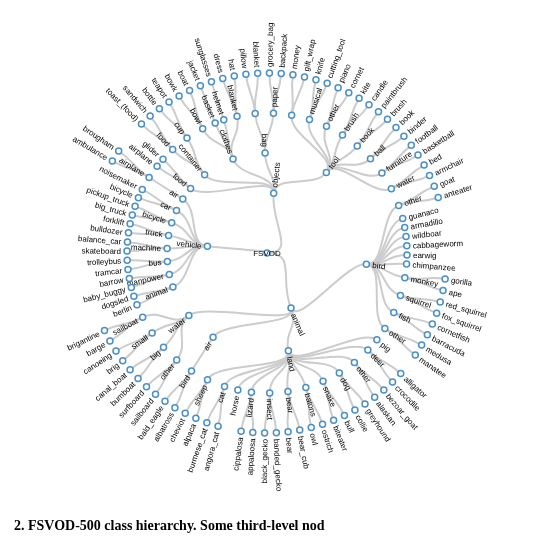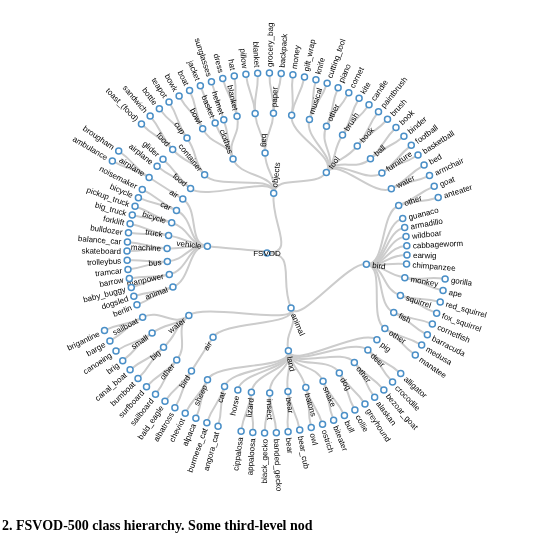--- a/index.html
+++ b/index.html
@@ -1,20 +1,20 @@
 <!DOCTYPE html>
 <html><head>
 <meta charset="utf-8">
 <style>
 html,body{margin:0;padding:0;width:534px;height:540px;font-family:Helvetica,Arial,sans-serif;background:#fff;overflow:hidden}
 svg{display:block}
 .link{fill:none;stroke:#ccc;stroke-width:2px}
 .node circle{fill:#fff;stroke:#4a8fc7;stroke-width:1.5px}
 .node text{font-size:8px;fill:#000}
-.caption{position:absolute;left:0;bottom:0;width:534px;height:22px;padding:0 2px;box-sizing:border-box;font-size:14px;font-family:"Times New Roman",serif;color:#000;background:#fff;overflow:hidden;white-space:nowrap}
+.caption{position:absolute;left:0;bottom:0;width:534px;height:22px;padding:0 14px;box-sizing:border-box;font-size:14px;font-family:"Times New Roman",serif;color:#000;background:#fff;overflow:hidden;white-space:nowrap}
 </style>
 </head>
 <body>
 
 <svg id="chart" width="534" height="518">
     <path d="M267,253 C297,253 279.01132025254435,280.49051083175465 291.02264050508865,307.98102166350924" class="link"></path>
     <path d="M291.02264050508865,307.98102166350924 C299.03018734011823,326.308028884679 346.5017089855545,261.91505851782244 366.37713623194315,264.14382314727806" class="link"></path>
     <path d="M366.37713623194315,264.14382314727806 C386.2525634783318,266.37258777673367 379.8689178742225,212.24944935461596 398.68040418659297,205.45769091371864" class="link"></path>
     <path d="M398.68040418659297,205.45769091371864 C417.49189049896336,198.66593247282128 415.6335544006191,193.7710669837941 434.21274870069647,186.36745035676836" class="link"></path>
     <path d="M398.68040418659297,205.45769091371864 C417.49189049896336,198.66593247282128 419.18907611155055,203.61898024227656 438.21271062549437,197.44635277256114" class="link"></path>

